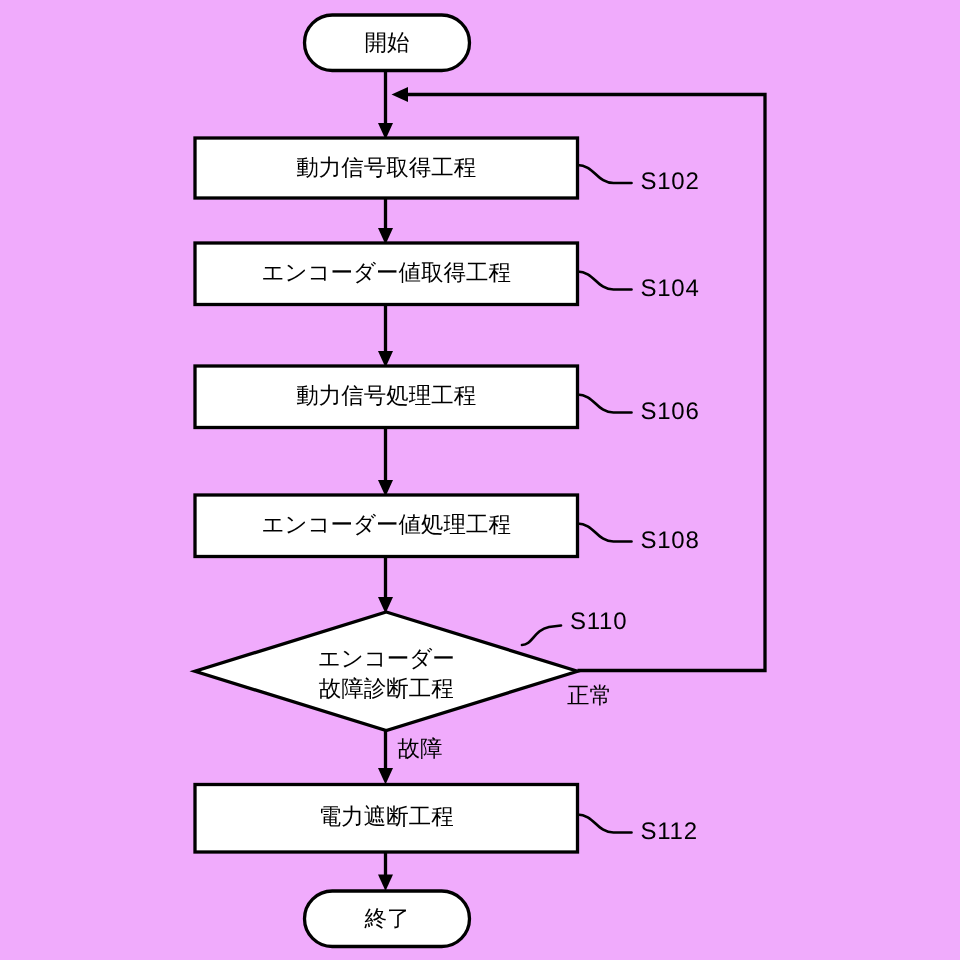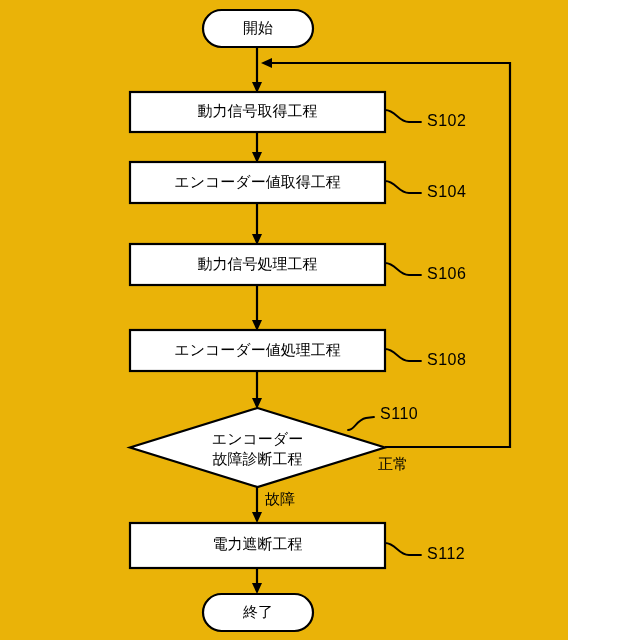--- a/index.html
+++ b/index.html
@@ -9,23 +9,23 @@
     background: #ffffff;
   }
   body {
     width: 640px;
     height: 640px;
     overflow: hidden;
     font-family: "Liberation Sans", "DejaVu Sans", sans-serif;
   }
   #diagram-root {
     position: relative;
-    width: 568px;
+    width: 640px;
     height: 640px;
-    background: #eab308;
+    background: #f0abfc;
   }
   svg#flowchart-svg {
     position: absolute;
     left: 0;
     top: 0;
     width: 640px;
     height: 640px;
     display: block;
   }
   .shape-stroke {

